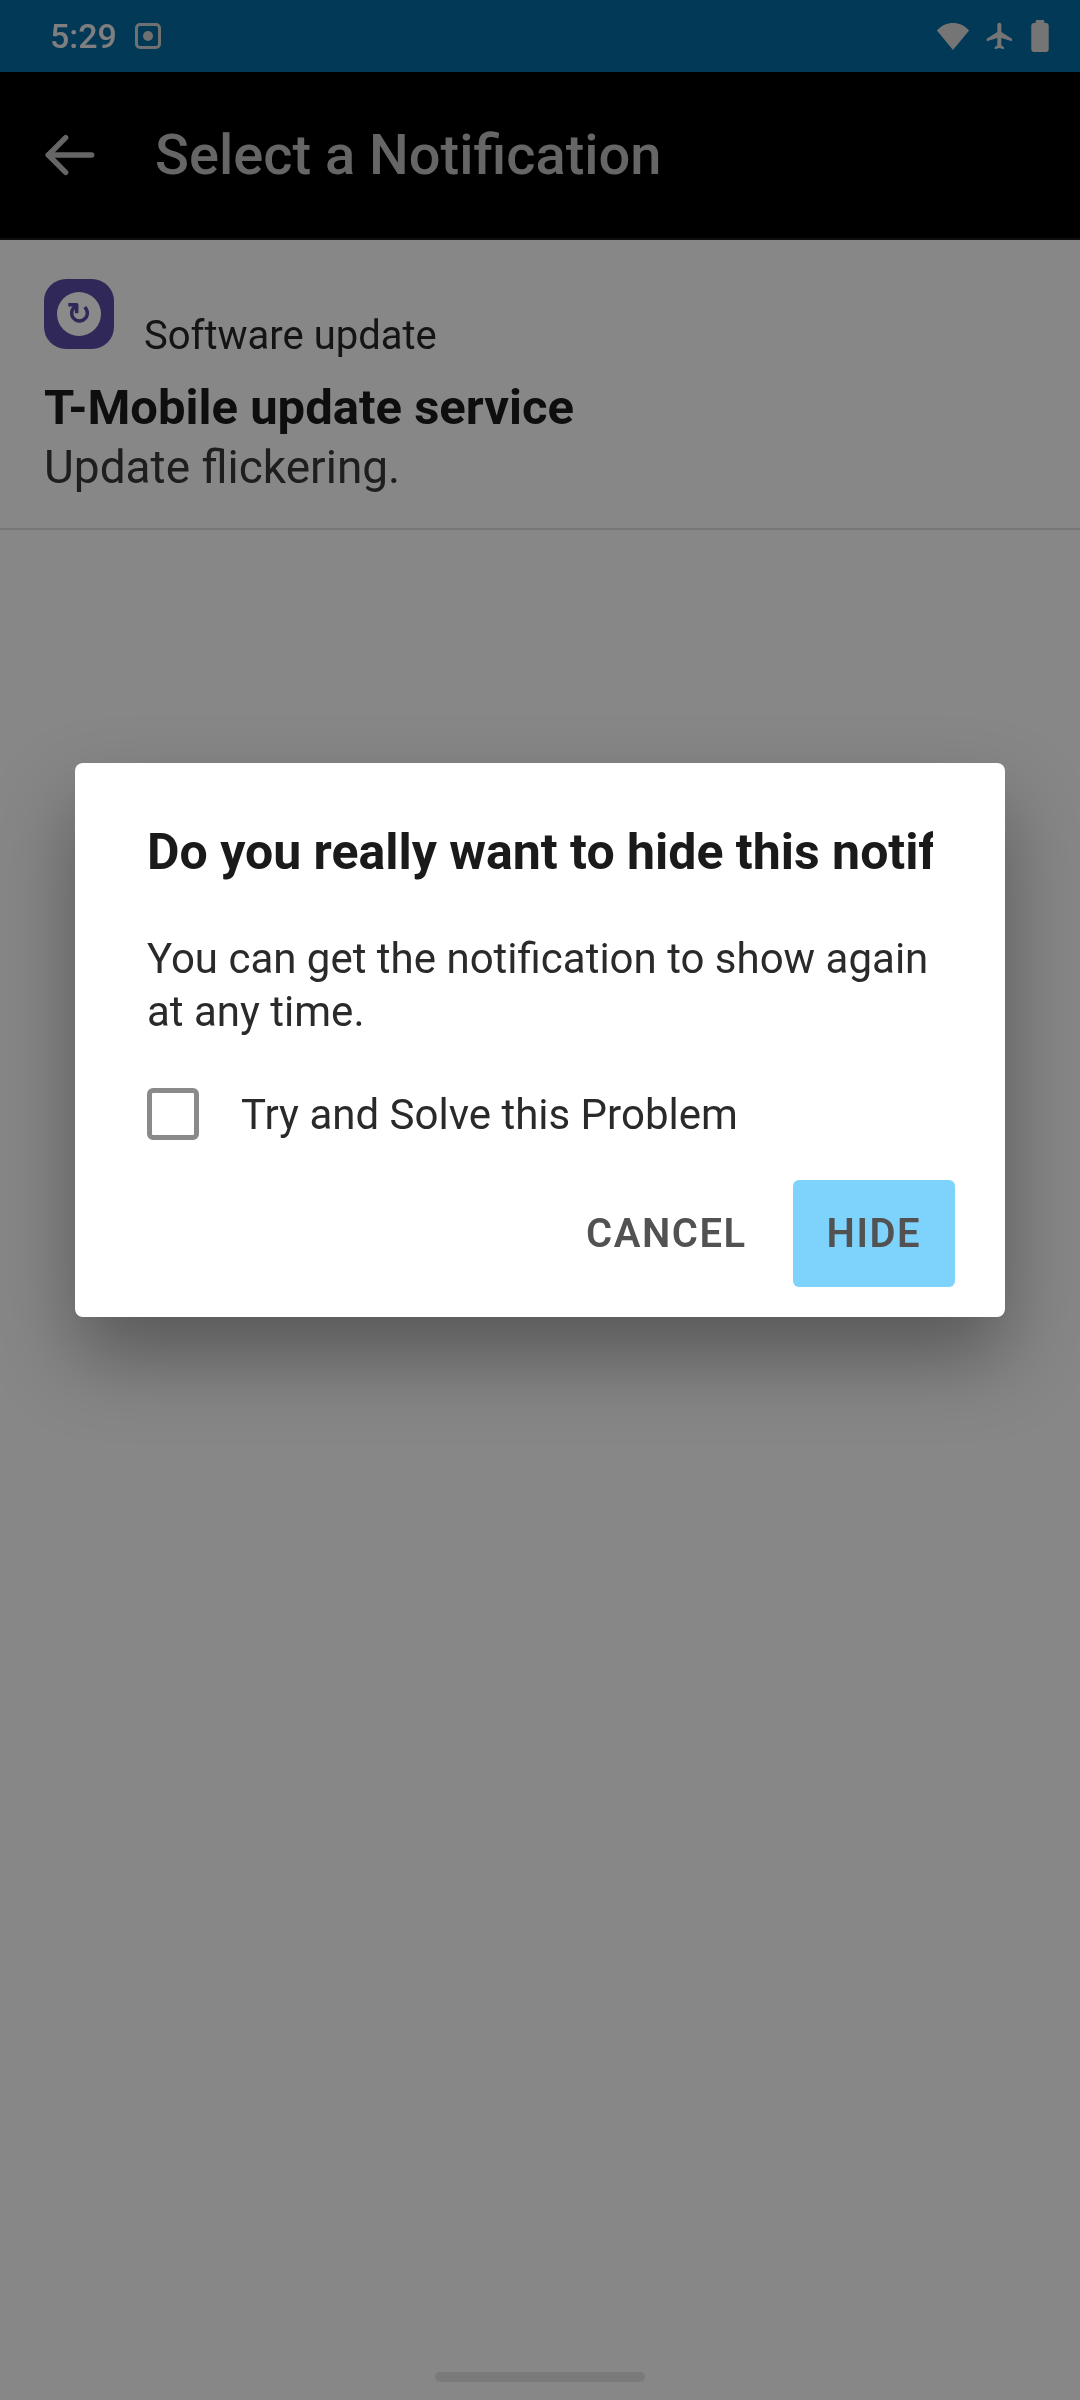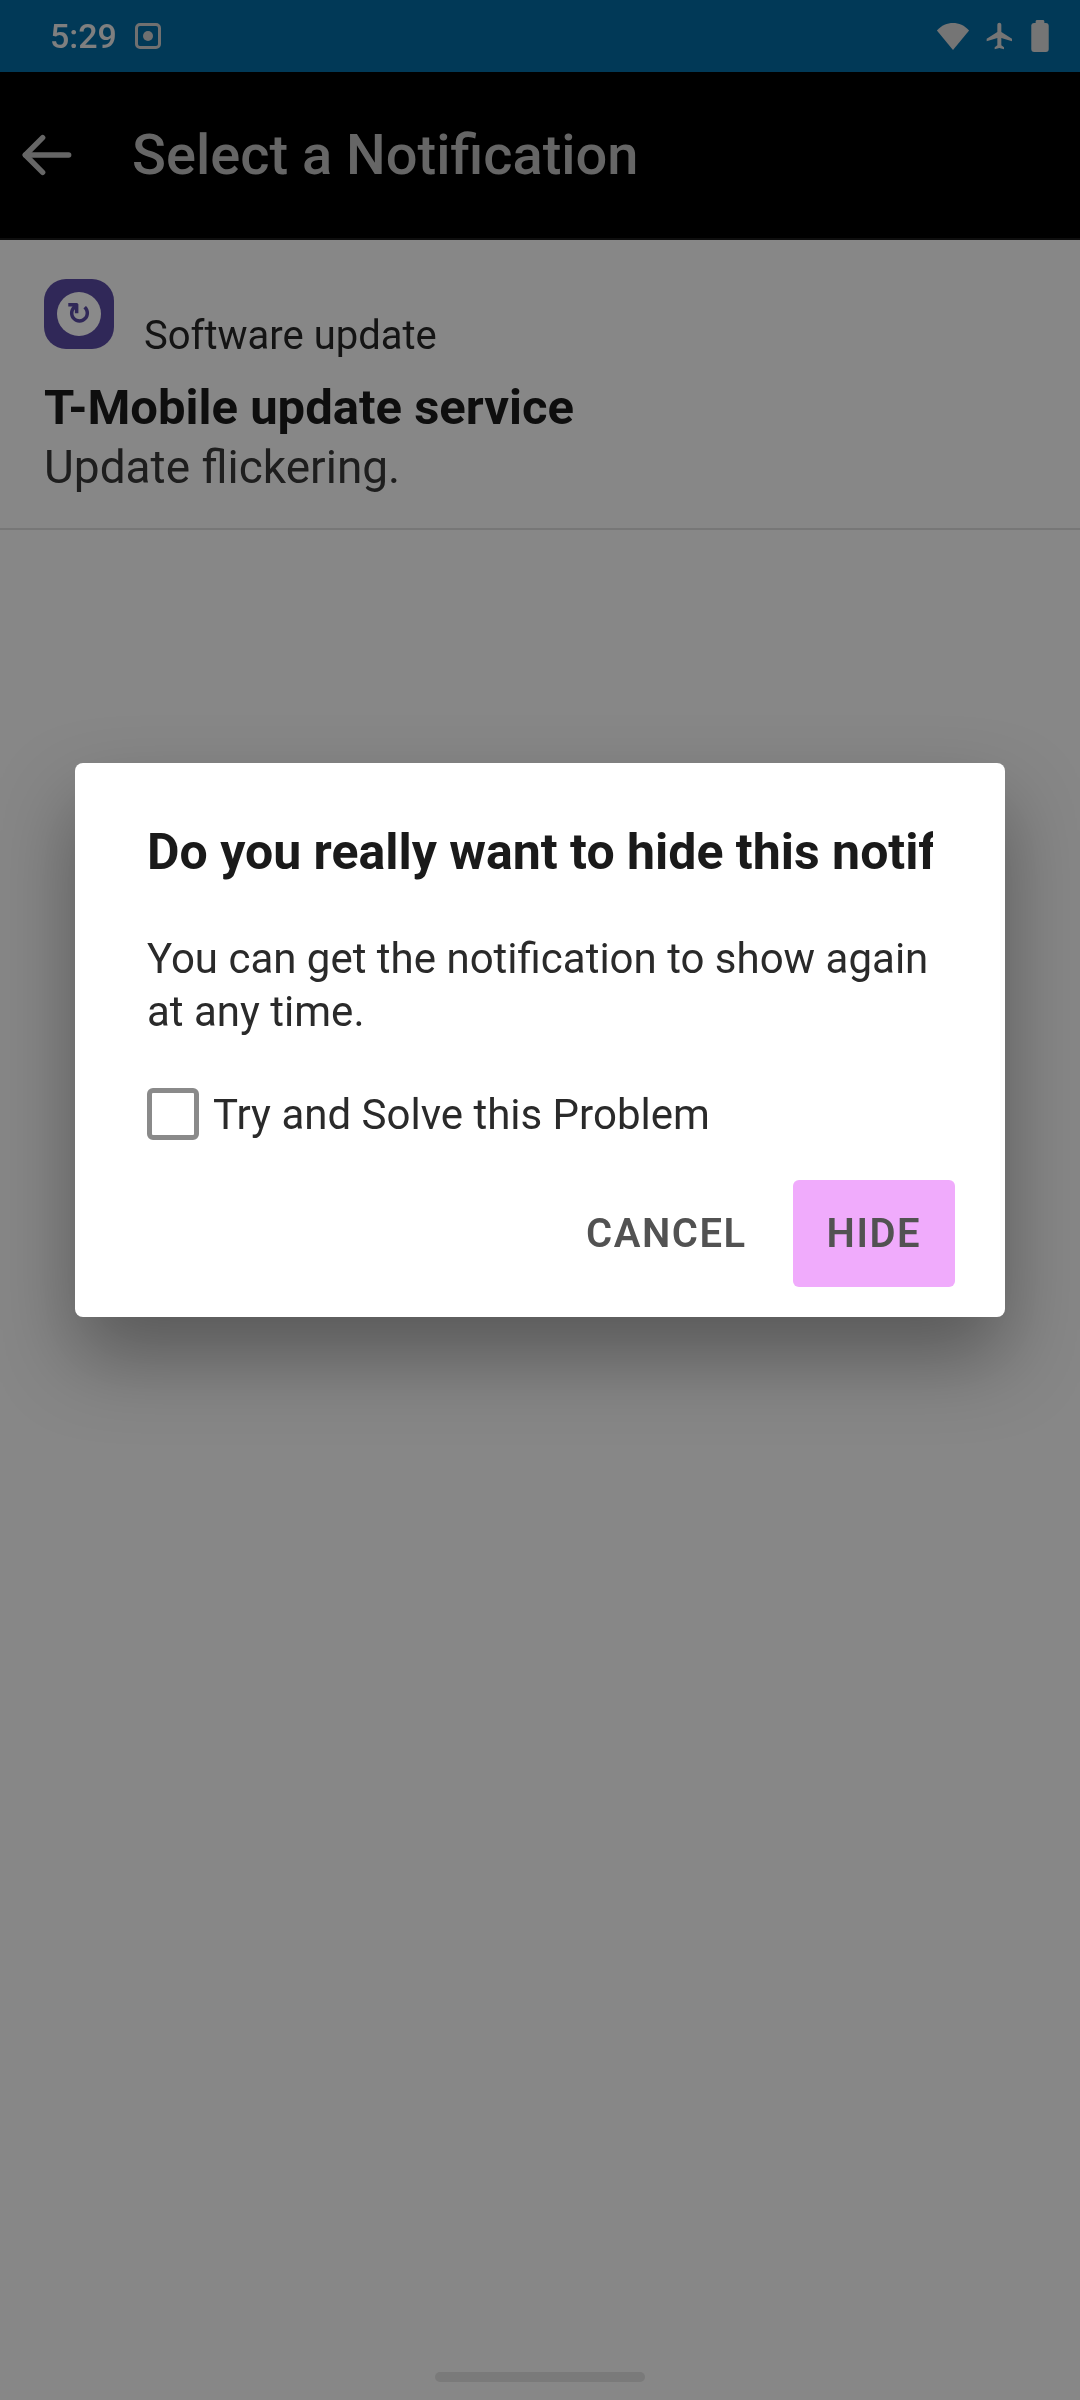--- a/index.html
+++ b/index.html
@@ -53,21 +53,21 @@
     gap: 14px;
   }
   .status-right svg { fill: #d8d8d8; display: block; }
 
   
   .app-bar {
     height: 168px;
     background: #000;
     display: flex;
     align-items: center;
-    padding-left: 12px;
+    padding-left: 35px;
     gap: 50px;
     border-bottom: 2px solid #1b1b1b;
   }
   .back-btn {
     width: 70px; height: 70px;
     display: flex; align-items: center; justify-content: center;
   }
   .back-btn svg { stroke: #bdbdbd; fill: none; }
   .app-bar-title {
     color: #bdbdbd;
@@ -156,21 +156,21 @@
   }
   .dialog-msg {
     font-size: 42px;
     color: #2a2a2a;
     line-height: 1.25;
     margin-bottom: 50px;
   }
   .dialog-check-row {
     display: flex;
     align-items: center;
-    gap: 14px;
+    gap: 42px;
     margin-bottom: 40px;
   }
   .checkbox {
     width: 52px;
     height: 52px;
     border: 5px solid #8a8a8a;
     border-radius: 6px;
     flex-shrink: 0;
   }
   .dialog-check-label {
@@ -187,21 +187,21 @@
   .dlg-btn {
     font-size: 40px;
     font-weight: 600;
     letter-spacing: 1.5px;
     color: #525252;
     padding: 30px 34px;
     border-radius: 6px;
     text-align: center;
   }
   .dlg-btn.primary {
-    background: #f0abfc;
+    background: #7dd3fc;
   }
 
   
   .nav-pill {
     position: absolute;
     bottom: 18px;
     left: 50%;
     transform: translateX(-50%);
     width: 210px;
     height: 10px;

